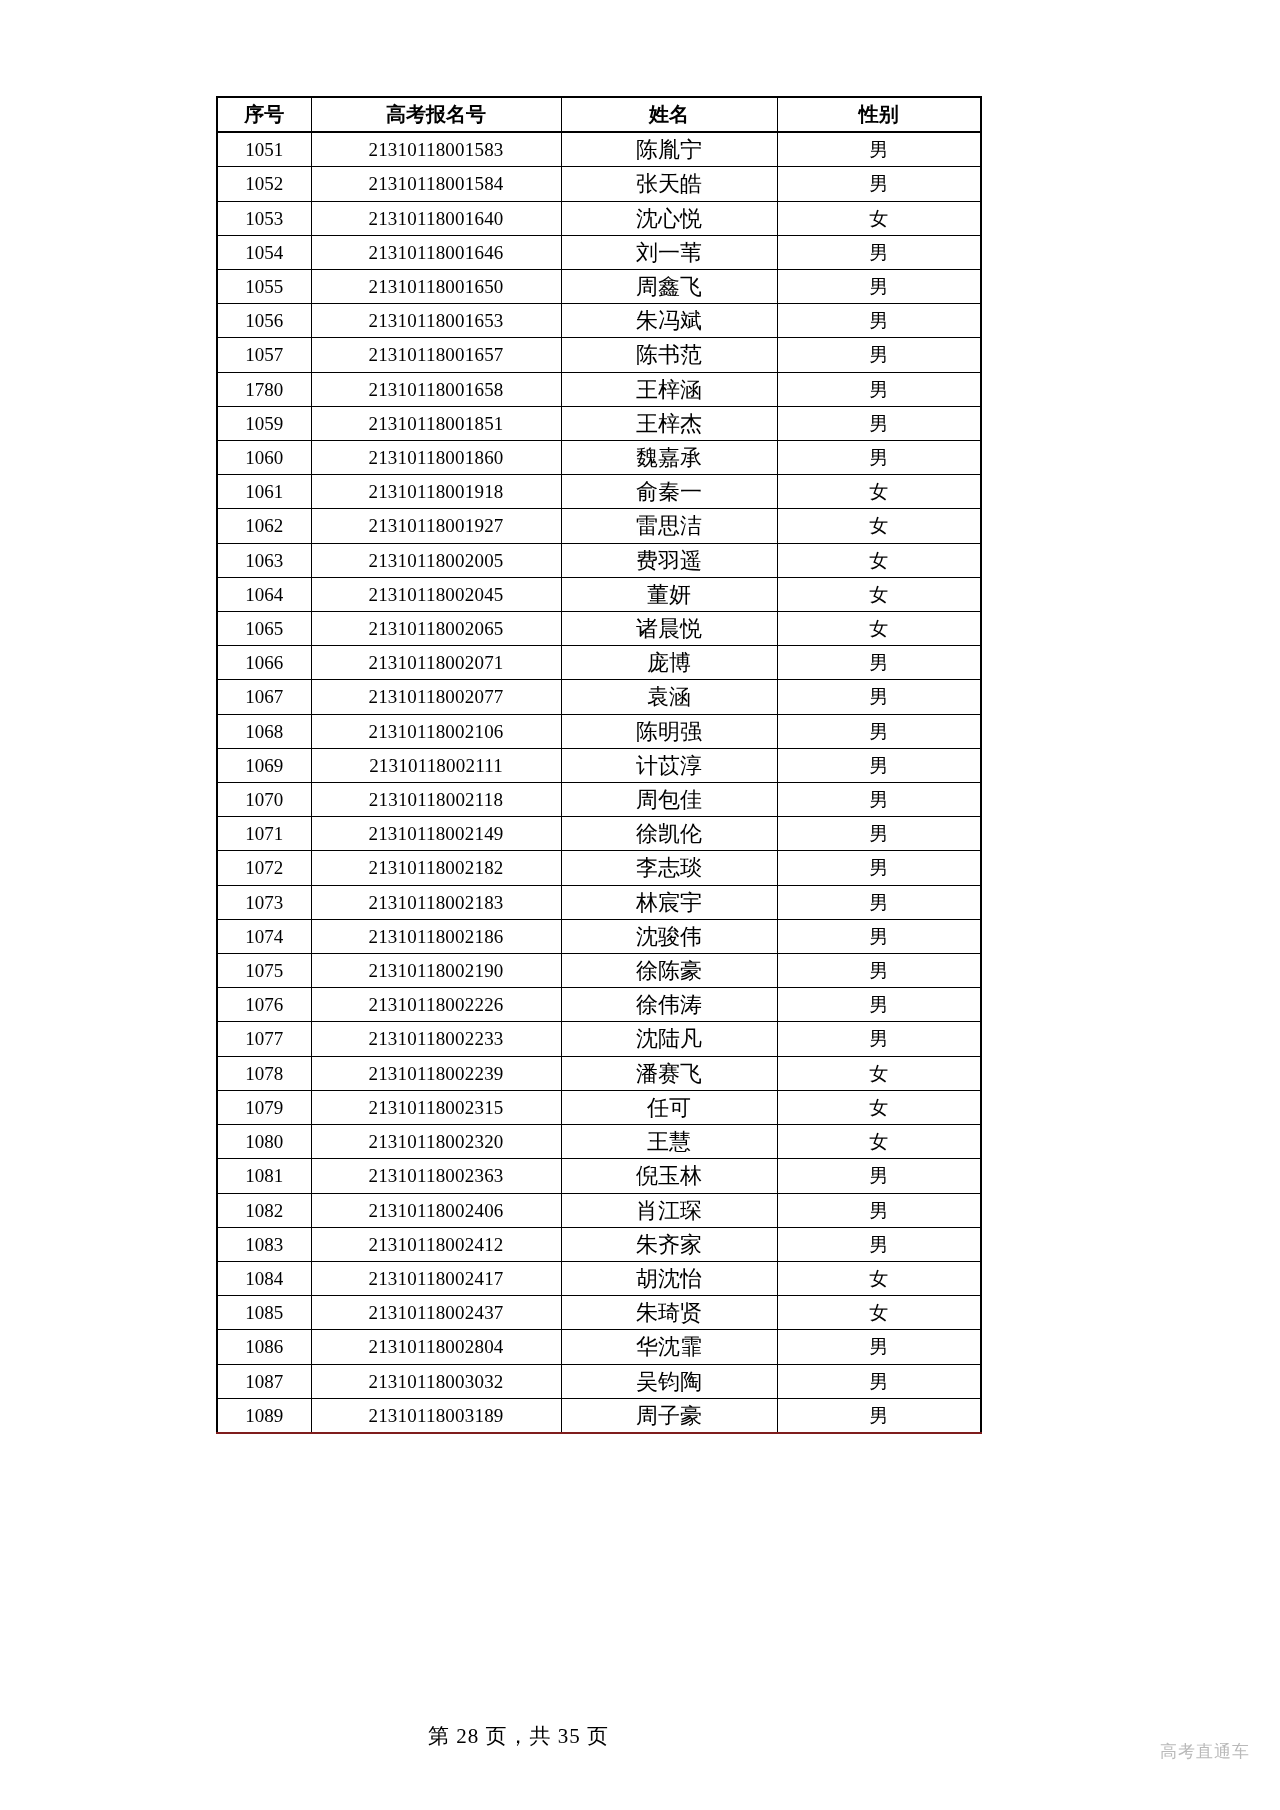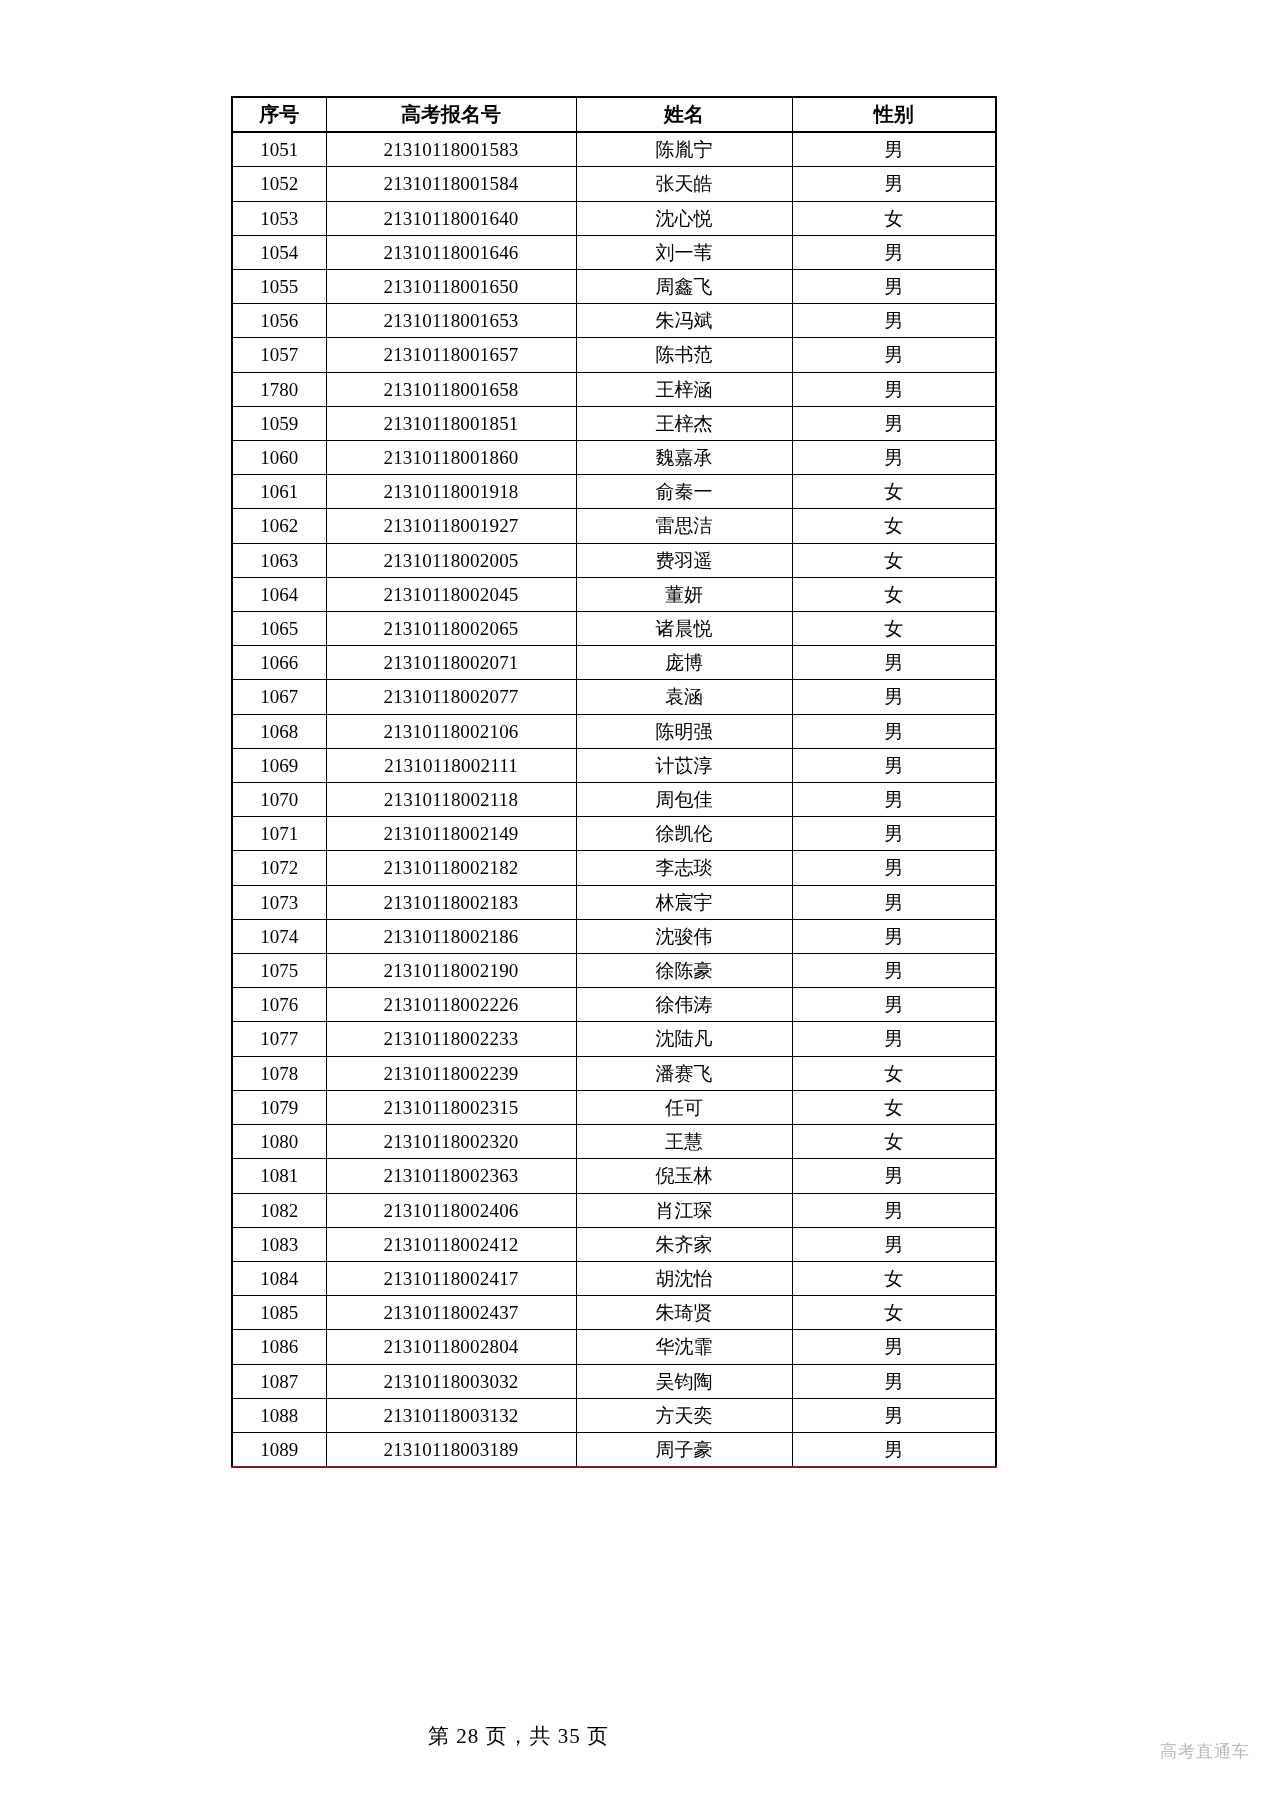--- a/index.html
+++ b/index.html
@@ -15,21 +15,21 @@
     overflow: hidden;
   }
   .page {
     position: relative;
     width: 1280px;
     height: 1810px;
     box-sizing: border-box;
   }
   .table-wrap {
     position: absolute;
-    left: 197px;
+    left: 182px;
     top: 96px;
     width: 684px;
     padding-left: 34px;
   }
   table.roster {
     border-collapse: collapse;
     width: 764px;
     table-layout: fixed;
   }
   table.roster td, table.roster th {
@@ -67,21 +67,21 @@
     border-bottom: 2px solid #7f1d1d;
     text-align: center;
   }
   .col-seq { width: 94px; }
   .col-exam { width: 250px; }
   .col-name { width: 216px; }
   .col-gender { width: 204px; }
 
   td.seq { font-size: 19px; }
   td.exam { font-size: 19px; letter-spacing: 0.2px; }
-  td.name { font-size: 19px; }
+  td.name { font-size: 22px; }
   td.gender { font-size: 19px; }
 
   .footer {
     position: absolute;
     left: 0;
     top: 1722px;
     width: 1037px;
     text-align: center;
     font-size: 21px;
     color: #000000;
@@ -335,26 +335,20 @@
             <td class="name">华沈霏</td>
             <td class="gender">男</td>
           </tr>
           <tr>
             <td class="seq">1087</td>
             <td class="exam">21310118003032</td>
             <td class="name">吴钧陶</td>
             <td class="gender">男</td>
           </tr>
           <tr>
-            <td class="seq">1088</td>
-            <td class="exam">21310118003132</td>
-            <td class="name">方天奕</td>
-            <td class="gender">男</td>
-          </tr>
-          <tr>
             <td class="seq">1089</td>
             <td class="exam">21310118003189</td>
             <td class="name">周子豪</td>
             <td class="gender">男</td>
           </tr>
         </tbody>
     </table>
   </div>
 
   <div class="footer">第 28 页，共 35 页</div>

